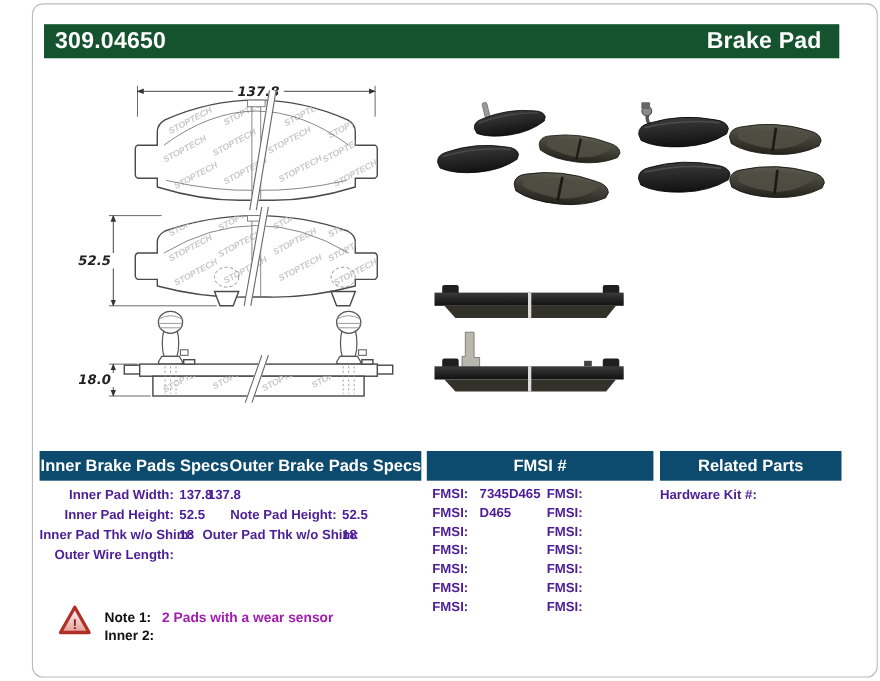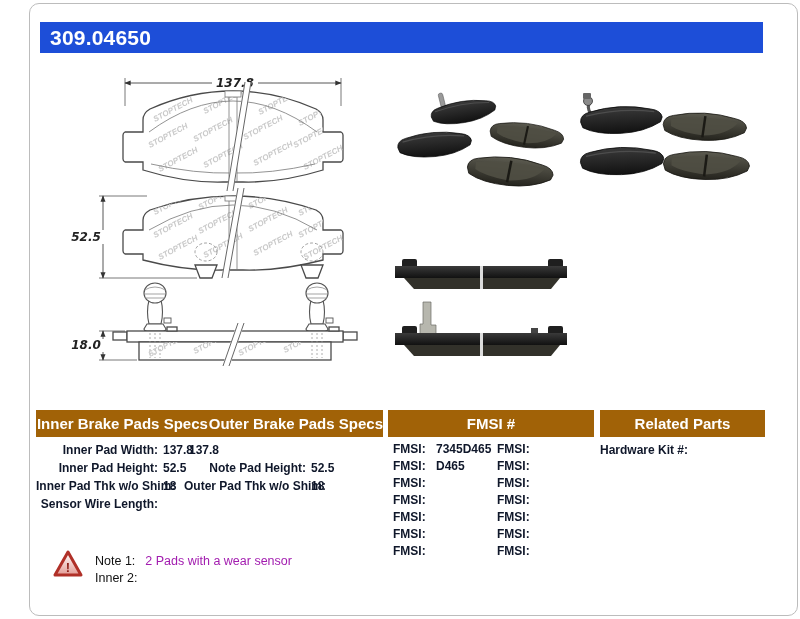--- a/index.html
+++ b/index.html
@@ -1,61 +1,62 @@
 <!DOCTYPE html>
 <html><head>
 <meta charset="utf-8">
 <style>
   *{margin:0;padding:0;box-sizing:border-box}
   html,body{width:800px;height:619px;background:#fff;font-family:"Liberation Sans",sans-serif;position:relative;overflow:hidden}
   .page-border{position:absolute;left:29px;top:3px;width:769px;height:613px;border:1px solid #bcbcbc;border-radius:10px;pointer-events:none}
-  .topbar{position:absolute;left:40px;top:22px;width:723px;height:31px;background:#1d4ed8;color:#fff;display:flex;justify-content:space-between;align-items:center;font-weight:bold;font-size:21px;letter-spacing:.2px}
+  .topbar{position:absolute;left:40px;top:22px;width:723px;height:31px;background:#14532d;color:#fff;display:flex;justify-content:space-between;align-items:center;font-weight:bold;font-size:21px;letter-spacing:.2px}
   .part-no{padding-left:10px}
   .prod{padding-right:16px}
   .drawing{position:absolute;left:55px;top:60px}
   .photos{position:absolute;left:390px;top:80px}
-  .hdr{position:absolute;top:410px;height:27px;background:#a16207;color:#fff;font-weight:bold;font-size:15px;display:flex;align-items:center;justify-content:center;white-space:nowrap}
+  .hdr{position:absolute;top:410px;height:27px;background:#0c4a6e;color:#fff;font-weight:bold;font-size:15px;display:flex;align-items:center;justify-content:center;white-space:nowrap}
   .hdr-pads{left:36px;width:347px}
   .hdr-pads span{flex:1;text-align:center}
   .hdr-fmsi{left:388px;width:206px}
   .hdr-related{left:600px;width:165px}
-  .col{position:absolute;top:441px;font-size:12px;font-weight:bold;color:#0f172a}
+  .col{position:absolute;top:441px;font-size:12px;font-weight:bold;color:#4c1d95}
   .srow{display:flex;height:18px;line-height:18px}
   .col-inner{left:36px}
   .col-outer{left:184px}
   .col-inner .lbl,.col-outer .lbl{width:122px;text-align:right;white-space:nowrap}
   .val{padding-left:5px;white-space:nowrap}
   .frow{display:flex;height:17px;line-height:17px}
   .col-fmsi1{left:393px}
   .col-fmsi2{left:497px}
   .frow .lbl{width:34px}
   .frow .val{padding-left:9px}
   .col-related{left:600px}
   .col-related .srow .lbl{text-align:left}
   .warn{position:absolute;left:52px;top:549px}
-  .notes{position:absolute;left:95px;top:553px;font-size:12.5px;font-weight:normal;color:#111}
+  .notes{position:absolute;left:95px;top:553px;font-size:12.5px;font-weight:bold;color:#111}
   .note-row{height:17px;line-height:17px;display:flex}
   .nred{color:#a21caf;padding-left:10px}
   .dim{font-size:12px;font-weight:bold;font-style:italic;fill:#222;font-family:"DejaVu Sans",sans-serif}
   .outline{fill:#fff;stroke:#4a4a4a;stroke-width:1.3}
   .thin{fill:none;stroke:#777;stroke-width:0.8}
   .ext{fill:none;stroke:#555;stroke-width:0.8}
   .dimline{stroke:#444;stroke-width:0.9}
   .brk-w{stroke:#fff;stroke-width:7;fill:none}
   .brk{stroke:#666;stroke-width:1;fill:none}
   .dash{fill:none;stroke:#888;stroke-width:0.8;stroke-dasharray:3 2}
   .rivet{fill:none;stroke:#999;stroke-width:0.8;stroke-dasharray:2 2}
 </style>
 </head>
 <body>
 
 <div class="page-border"></div>
 
 <div class="topbar">
   <span class="part-no">309.04650</span>
+  <span class="prod">Brake Pad</span>
 </div>
 
 <svg class="drawing" width="320" height="320" viewBox="0 0 320 320">
   <defs>
     <marker id="arrow" viewBox="0 0 10 10" refX="9" refY="5" markerWidth="7" markerHeight="7" orient="auto-start-reverse">
       <path d="M0,1 L10,5 L0,9 Z" fill="#333"></path>
     </marker>
     <clipPath id="clipV1">
         <path d="M 70 72 L 88 72 L 88 60 Q 88 53 95 49 Q 135 31 178 31 Q 221 31 261 49 Q 268 53 268 60 L 268 72 L 286 72 Q 288 73 288 75 L 288 99 Q 288 101 286 102 L 268 102 L 268 110 Q 226 123 188 122 L 168 122 Q 130 123 88 110 L 88 102 L 70 102 Q 68 101 68 99 L 68 75 Q 68 73 70 72 Z"></path>
       </clipPath>
@@ -237,21 +238,21 @@
     </div>
   <div class="srow">
       <span class="lbl">Inner Pad Height:</span>
       <span class="val">52.5</span>
     </div>
   <div class="srow">
       <span class="lbl">Inner Pad Thk w/o Shim:</span>
       <span class="val">18</span>
     </div>
   <div class="srow">
-      <span class="lbl">Sensor Wire Length:</span>
+      <span class="lbl">Outer Wire Length:</span>
       <span class="val"></span>
     </div>
 </div>
 
 <div class="col col-outer">
   <div class="srow">
       <span class="val">137.8</span>
     </div>
   <div class="srow">
       <span class="lbl">Note Pad Height:</span>

